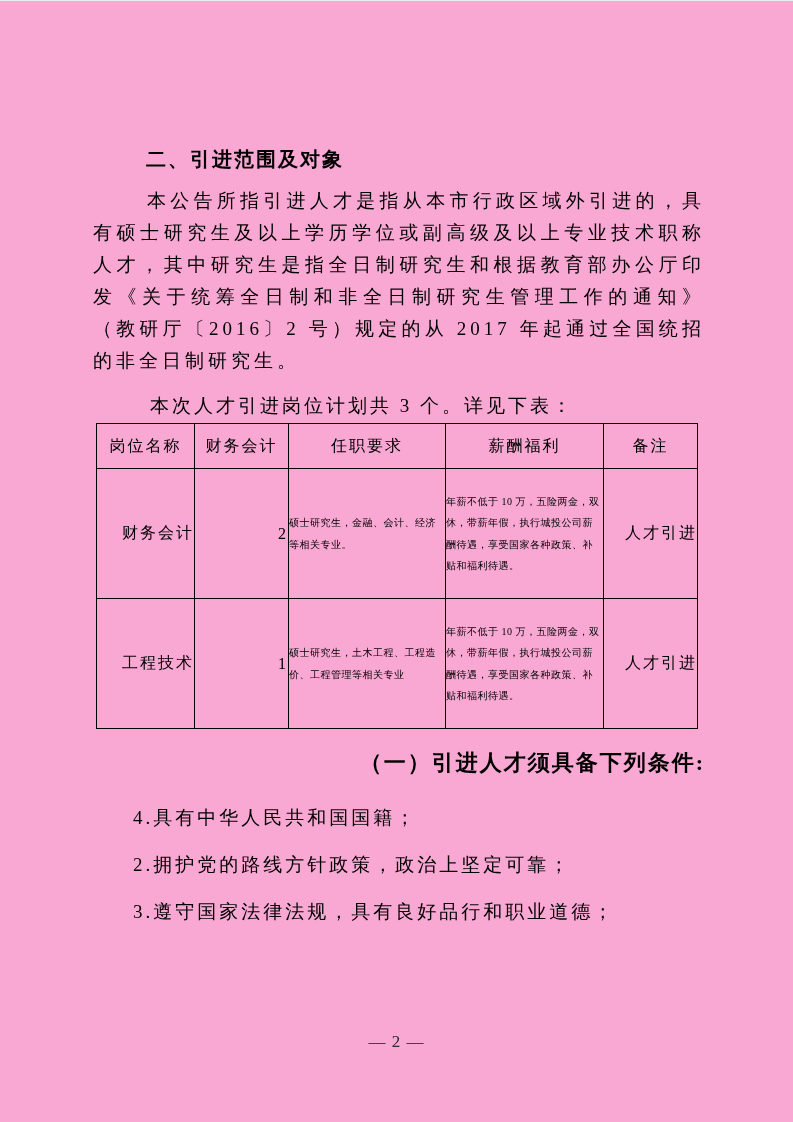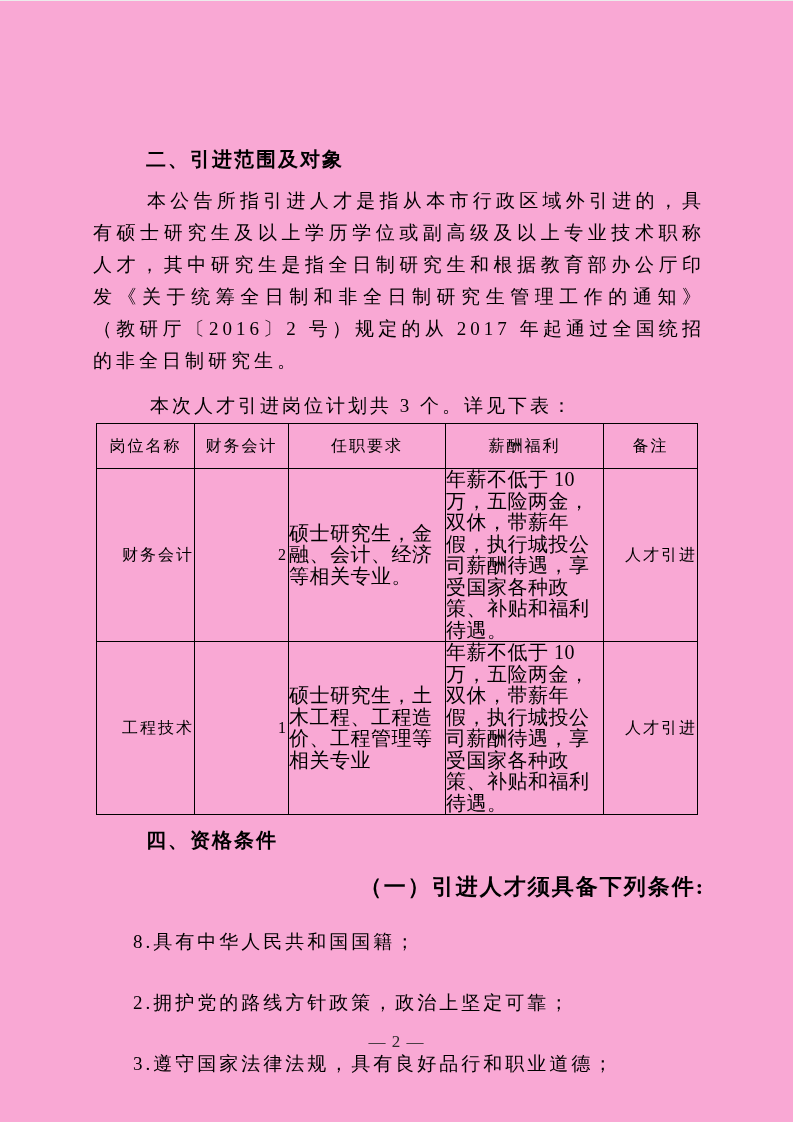--- a/index.html
+++ b/index.html
@@ -65,21 +65,21 @@
     height: 129px;
     vertical-align: middle;
   }
   td.c-center {
     text-align: right;
     font-size: 16px;
     letter-spacing: 2px;
   }
   td.c-left {
     text-align: left;
-    font-size: 20px;
+    font-size: 10px;
     line-height: 21.5px;
     letter-spacing: 0.5px;
     padding: 6px 9px;
     box-sizing: border-box;
   }
   .h-after-table {
     margin-top: 13px;
   }
   .sub-heading {
     font-family: "Liberation Serif", "DejaVu Serif", serif;
@@ -91,21 +91,21 @@
     text-align: right;
   }
   .cond-item {
     font-size: 19px;
     line-height: 29px;
     letter-spacing: 3px;
     text-indent: 40px;
     margin: 26px 0 0 0;
   }
   .cond-item + .cond-item {
-    margin-top: 32px;
+    margin-top: 18px;
   }
   .page-number {
     position: absolute;
     left: 0;
     bottom: 70px;
     width: 100%;
     text-align: center;
     font-size: 17px;
     letter-spacing: 1px;
     color: #2b2b2b;
@@ -152,25 +152,24 @@
       <tr>
         <td class="c-center">工程技术</td>
         <td class="c-center">1</td>
         <td class="c-left">硕士研究生，土木工程、工程造价、工程管理等相关专业</td>
         <td class="c-left">年薪不低于 10 万，五险两金，双休，带薪年假，执行城投公司薪酬待遇，享受国家各种政策、补贴和福利待遇。</td>
         <td class="c-center">人才引进</td>
       </tr>
     </tbody>
   </table>
 
-  <h2 class="sec-heading h-after-table">四、资格条件</h2>
 
   <h3 class="sub-heading">（一）引进人才须具备下列条件:</h3>
 
-  <p class="cond-item">8.具有中华人民共和国国籍；</p>
+  <p class="cond-item">4.具有中华人民共和国国籍；</p>
 
   <p class="cond-item">2.拥护党的路线方针政策，政治上坚定可靠；</p>
 
   <p class="cond-item">3.遵守国家法律法规，具有良好品行和职业道德；</p>
 
   <div class="page-number">— 2 —</div>
 
 </div>
 
 </body></html>

